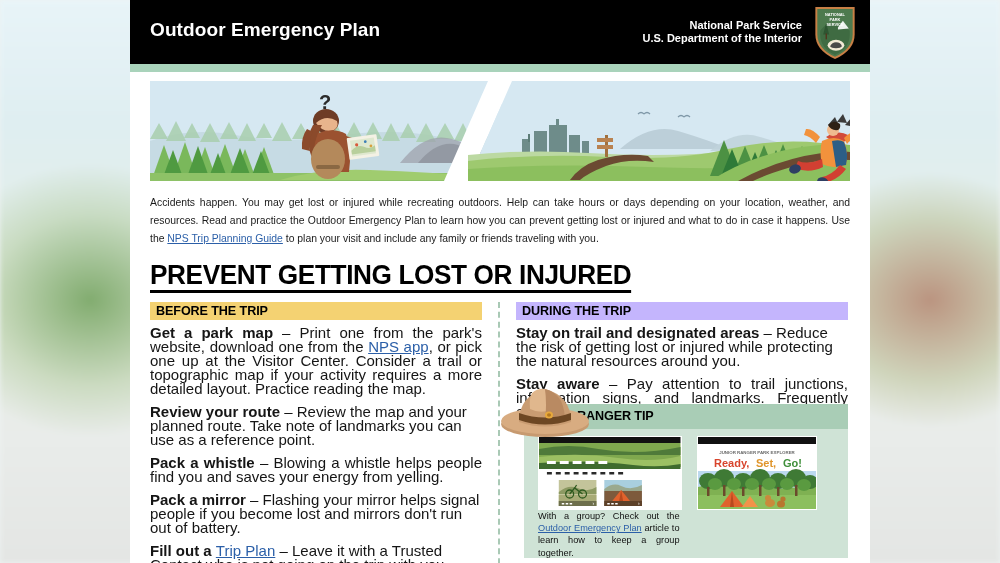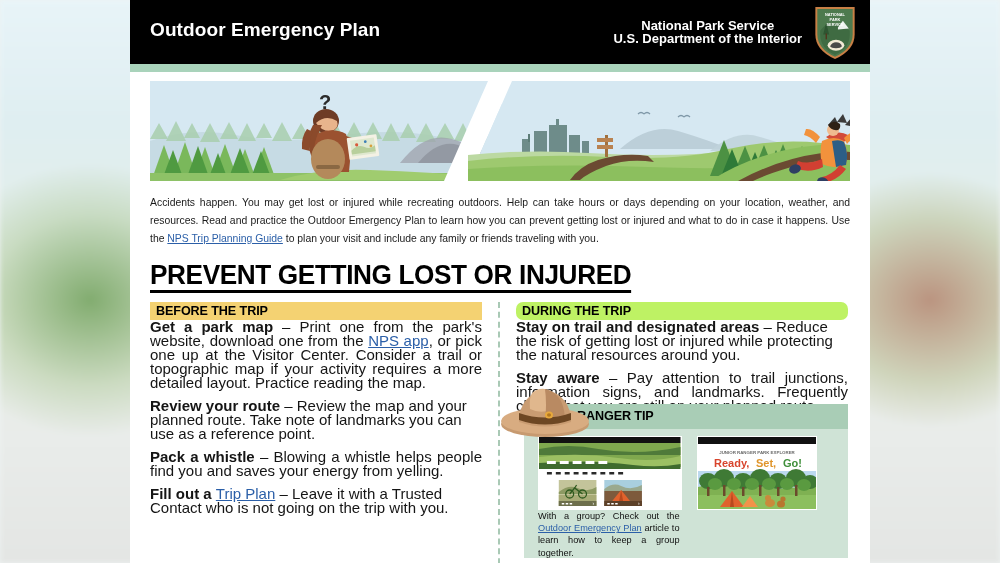--- a/index.html
+++ b/index.html
@@ -45,24 +45,24 @@
     left: 20px; top: 19px;
     color: #ffffff;
     font-size: 19px;
     font-weight: bold;
     letter-spacing: .1px;
   }
   #hdr-agency {
     position: absolute;
     right: 68px; top: 19px;
     color: #ffffff;
-    font-size: 13px;
+    font-size: 11px;
     font-weight: bold;
     line-height: 13px;
-    text-align: center;
+    text-align: right;
   }
   #arrowhead {
     position: absolute;
     right: 12px; top: 5px;
     width: 46px; height: 55px;
   }
   #greenbar {
     height: 8px;
     background: #a9d3bb;
   }
@@ -123,24 +123,24 @@
     width: 0;
     border-left: 2px dashed #a9c9b5;
   }
 
   .band {
     font-size: 12.6px;
     font-weight: bold;
     letter-spacing: -0.1px;
     color: #000;
     padding: 2px 0 2px 6px;
-    margin-bottom: 0;
+    margin-bottom: 6px;
   }
   .band-yellow { background: #f4d272; }
-  .band-peach  { background: #bef264; border-radius: 7px; }
+  .band-peach  { background: #c4b5fd; }
 
   .tip {
     font-size: 15px;
     line-height: 14px;
     color: #151515;
     margin-bottom: 9px;
     text-align: justify;
   }
   .tip b { font-weight: bold; }
   .tip.nojust { text-align: left; }
@@ -375,20 +375,21 @@
     <div id="col-left">
       <div class="band band-yellow">BEFORE THE TRIP</div>
 
       <div class="tip"><b>Get a park map</b><span> – Print one from the park's website, download one from the </span><a class="lnk" href="#">NPS app</a><span>, or pick one up at the Visitor Center. Consider a trail or topographic map if your activity requires a more detailed layout. Practice reading the map.</span></div>
 
       <div class="tip nojust"><b>Review your route</b><span> – Review the map and your planned route. Take note of landmarks you can use as a reference point.</span></div>
 
 
       <div class="tip"><b>Pack a whistle</b><span> – Blowing a whistle helps people find you and saves your energy from yelling.</span></div>
 
+      <div class="tip nojust"><b>Pack a mirror</b><span> – Flashing your mirror helps signal people if you become lost and mirrors don't run out of battery.</span></div>
 
 
       <div class="tip nojust"><b>Fill out a </b><a class="lnk" href="#">Trip Plan</a><span> – Leave it with a Trusted Contact who is not going on the trip with you.</span></div>
     </div>
 
     <div id="col-gap">
       <div id="dashline"></div>
     </div>
 
     <div id="col-right">

